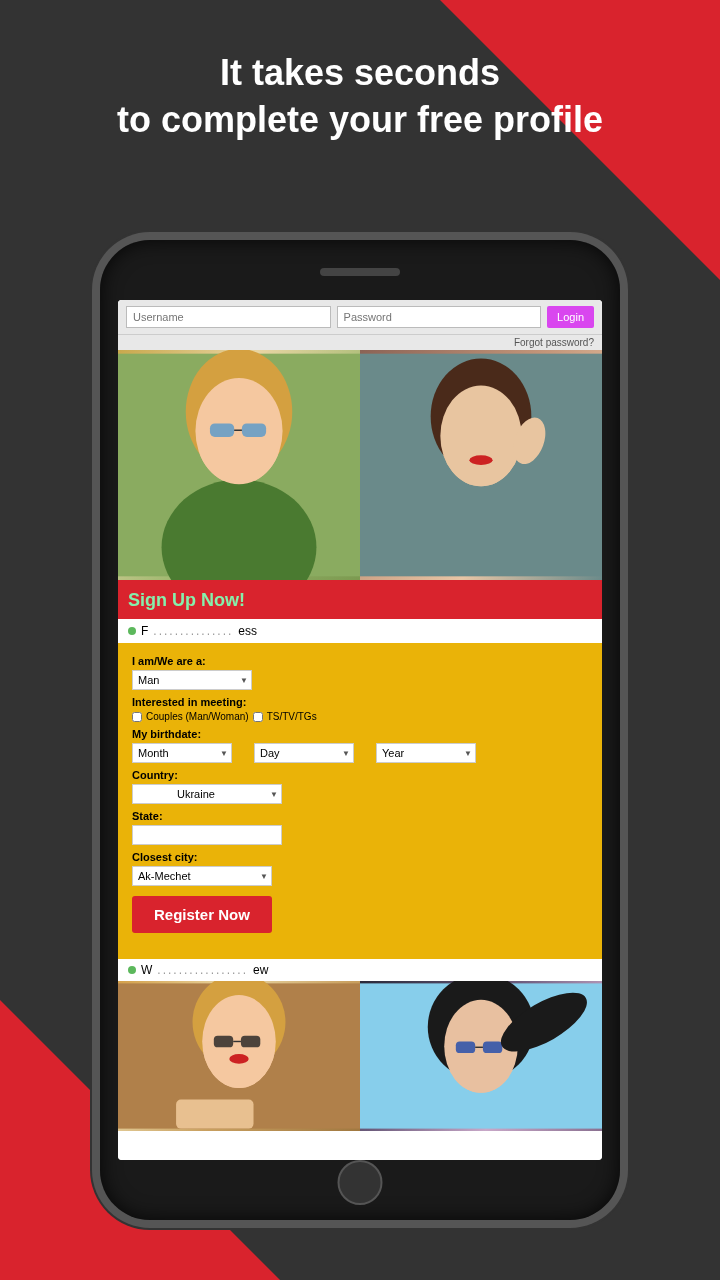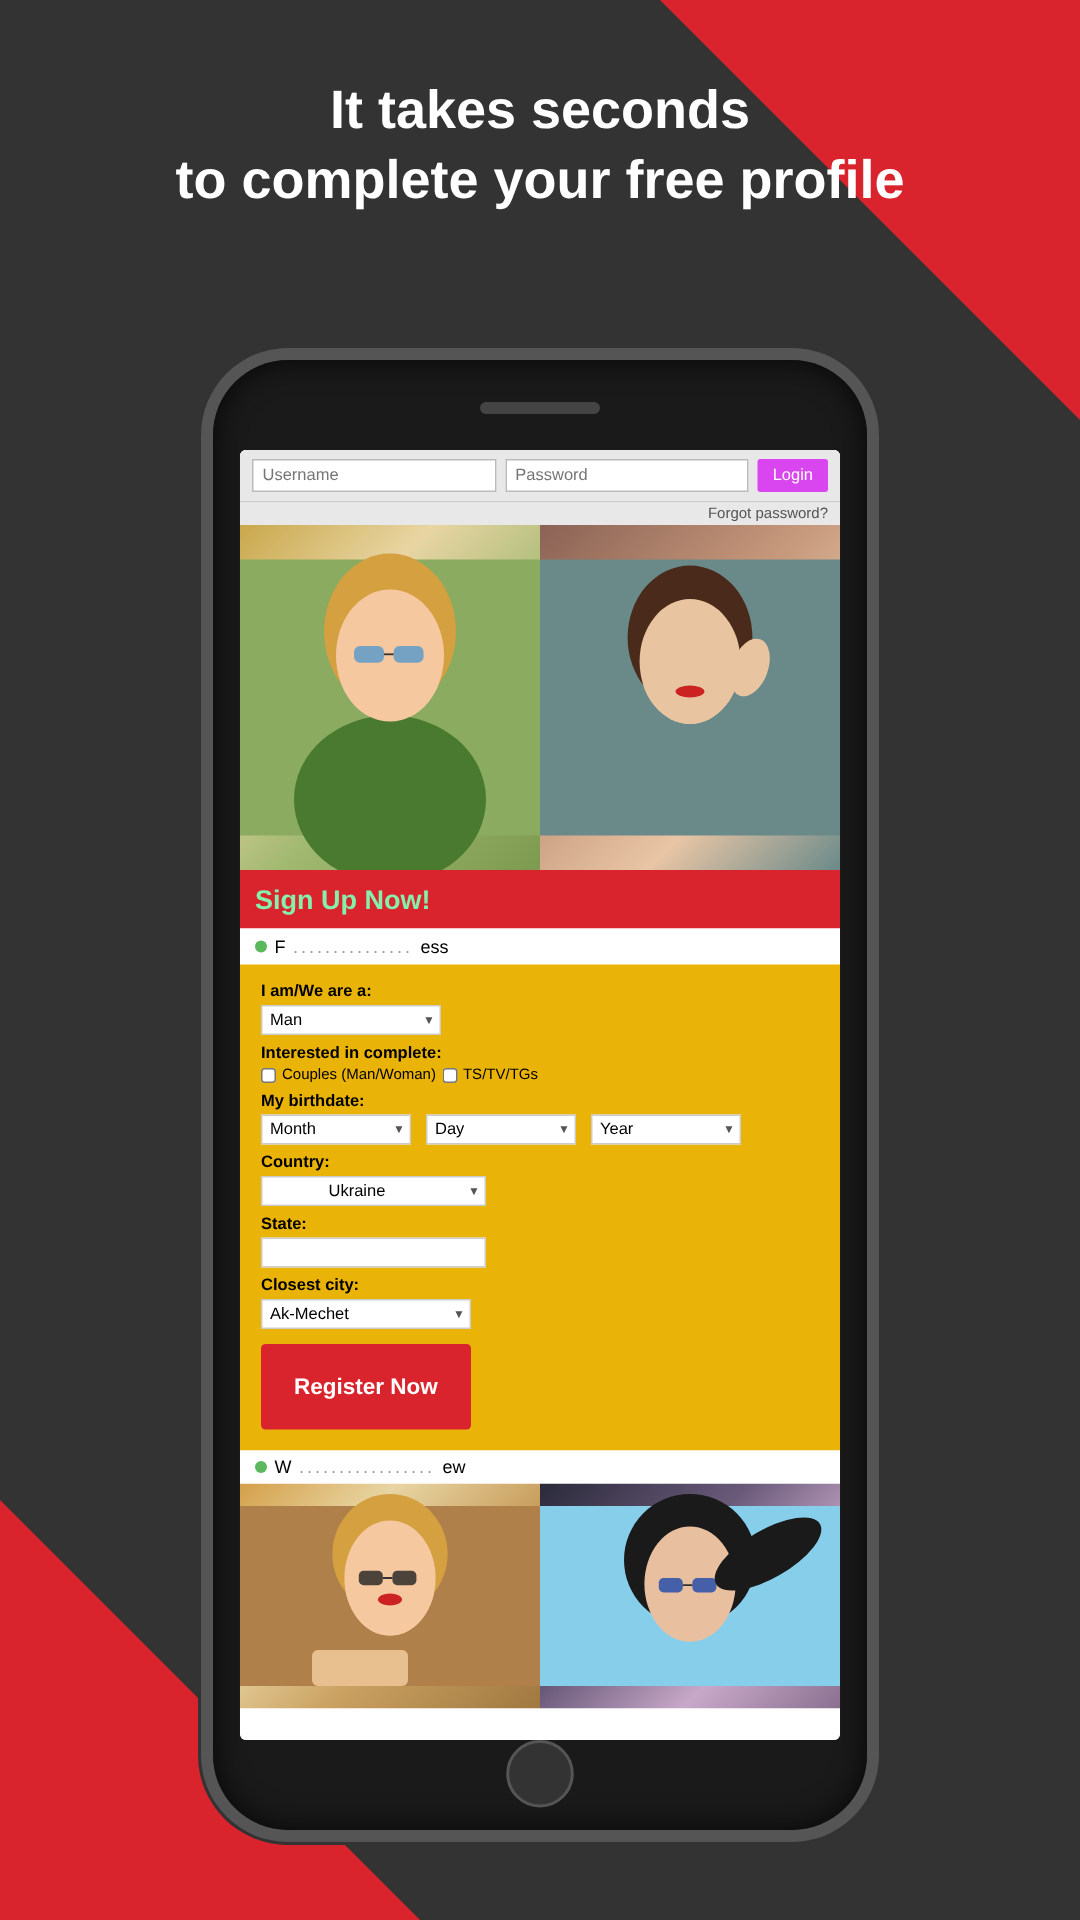--- a/index.html
+++ b/index.html
@@ -54,21 +54,21 @@
       z-index: 2;
       padding: 0 30px;
     }
 
     
     .phone-frame {
       position: absolute;
       top: 240px;
       left: 50%;
       transform: translateX(-50%);
-      width: 436px;
+      width: 520px;
       height: 980px;
       background: #1a1a1a;
       border-radius: 50px;
       z-index: 3;
       box-shadow: 0 0 0 8px #555, 0 0 0 10px #333, inset 0 0 20px rgba(0,0,0,0.8);
       overflow: hidden;
     }
 
     
     .phone-screen {
@@ -248,40 +248,40 @@
       gap: 4px;
       font-size: 10px;
       margin-bottom: 2px;
     }
     .checkbox-row input[type=checkbox] {
       margin: 0;
       width: 10px; height: 10px;
     }
     .birthdate-row {
       display: flex;
-      gap: 10px;
+      gap: 22px;
       align-items: center;
     }
     .form-input {
       border: 1px solid #ccc;
       padding: 3px 5px;
       font-size: 11px;
       width: 100%;
     }
     .register-btn {
       background: #d9232d;
       color: white;
       border: none;
-      padding: 20px 22px;
+      padding: 10px 22px;
       font-size: 15px;
       font-weight: bold;
       cursor: pointer;
       border-radius: 3px;
       margin-top: 10px;
-      margin-bottom: 8px;
+      margin-bottom: 20px;
     }
 
     
     .bottom-photos {
       display: grid;
       grid-template-columns: 1fr 1fr;
       height: 150px;
       overflow: hidden;
     }
     .photo-blonde2 {
@@ -375,21 +375,21 @@
         <label class="form-label">I am/We are a:</label>
         <div class="select-wrapper">
           <select class="form-select">
             <option>Man</option>
             <option>Woman</option>
             <option>Couple (Man/Woman)</option>
             <option>TS/TV/TG</option>
           </select>
         </div>
 
-        <label class="form-label">Interested in complete:</label>
+        <label class="form-label">Interested in meeting:</label>
         <div class="checkbox-row">
           <input type="checkbox" style="">
           <span>Couples (Man/Woman)</span>
           <input type="checkbox" style="">
           <span>TS/TV/TGs</span>
         </div>
 
         <label class="form-label">My birthdate:</label>
         <div class="birthdate-row">
           <div class="select-wrapper">

